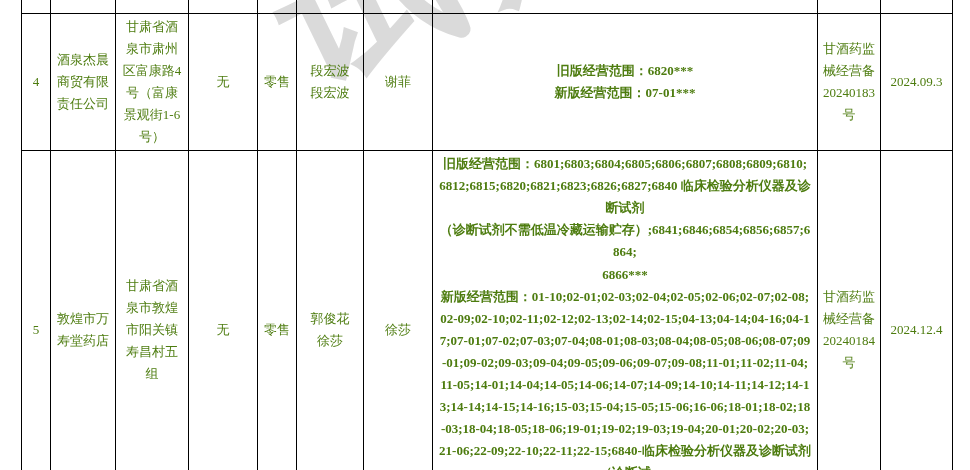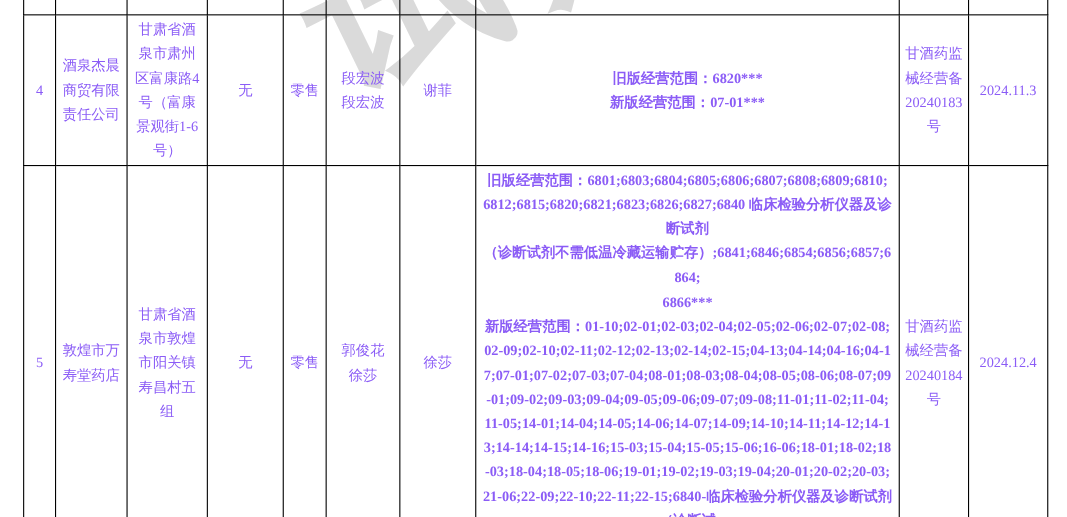--- a/index.html
+++ b/index.html
@@ -41,21 +41,21 @@
     z-index: 1;
     background: transparent;
   }
   table.filing td {
     border: 1px solid #000000;
     padding: 2px 5px;
     text-align: center;
     vertical-align: middle;
     font-family: "Liberation Serif", serif;
     font-size: 13px;
-    color: #8b5cf6;
+    color: #4d7c0f;
     line-height: 1.7;
     overflow: hidden;
     background: transparent;
   }
   tr.sliver td { border-top: none; }
   tr.sliver { height: 13px; }
   tr.row-a { height: 129px; }
   tr.row-b { height: 269px; }
 
   td.company { font-size: 14px; padding: 0 8px; line-height: 1.72; margin-left: 12px; }
@@ -122,21 +122,21 @@
       <td class="company">酒泉杰晨商贸有限责任公司</td>
       <td class="addr">甘肃省酒泉市肃州区富康路4号（富康景观街1-6号）</td>
       <td>无</td>
       <td>零售</td>
       <td class="persons">段宏波
 段宏波</td>
       <td>谢菲</td>
       <td class="scope">旧版经营范围：6820***
 新版经营范围：07-01***</td>
       <td class="reg">甘酒药监械经营备20240183号</td>
-      <td class="date-cell">2024.11.3</td>
+      <td class="date-cell">2024.09.3</td>
     </tr>
 
     <tr class="row-b">
       <td>5</td>
       <td class="company">敦煌市万寿堂药店</td>
       <td class="addr">甘肃省酒泉市敦煌市阳关镇寿昌村五组</td>
       <td>无</td>
       <td>零售</td>
       <td class="persons">郭俊花
 徐莎</td>

